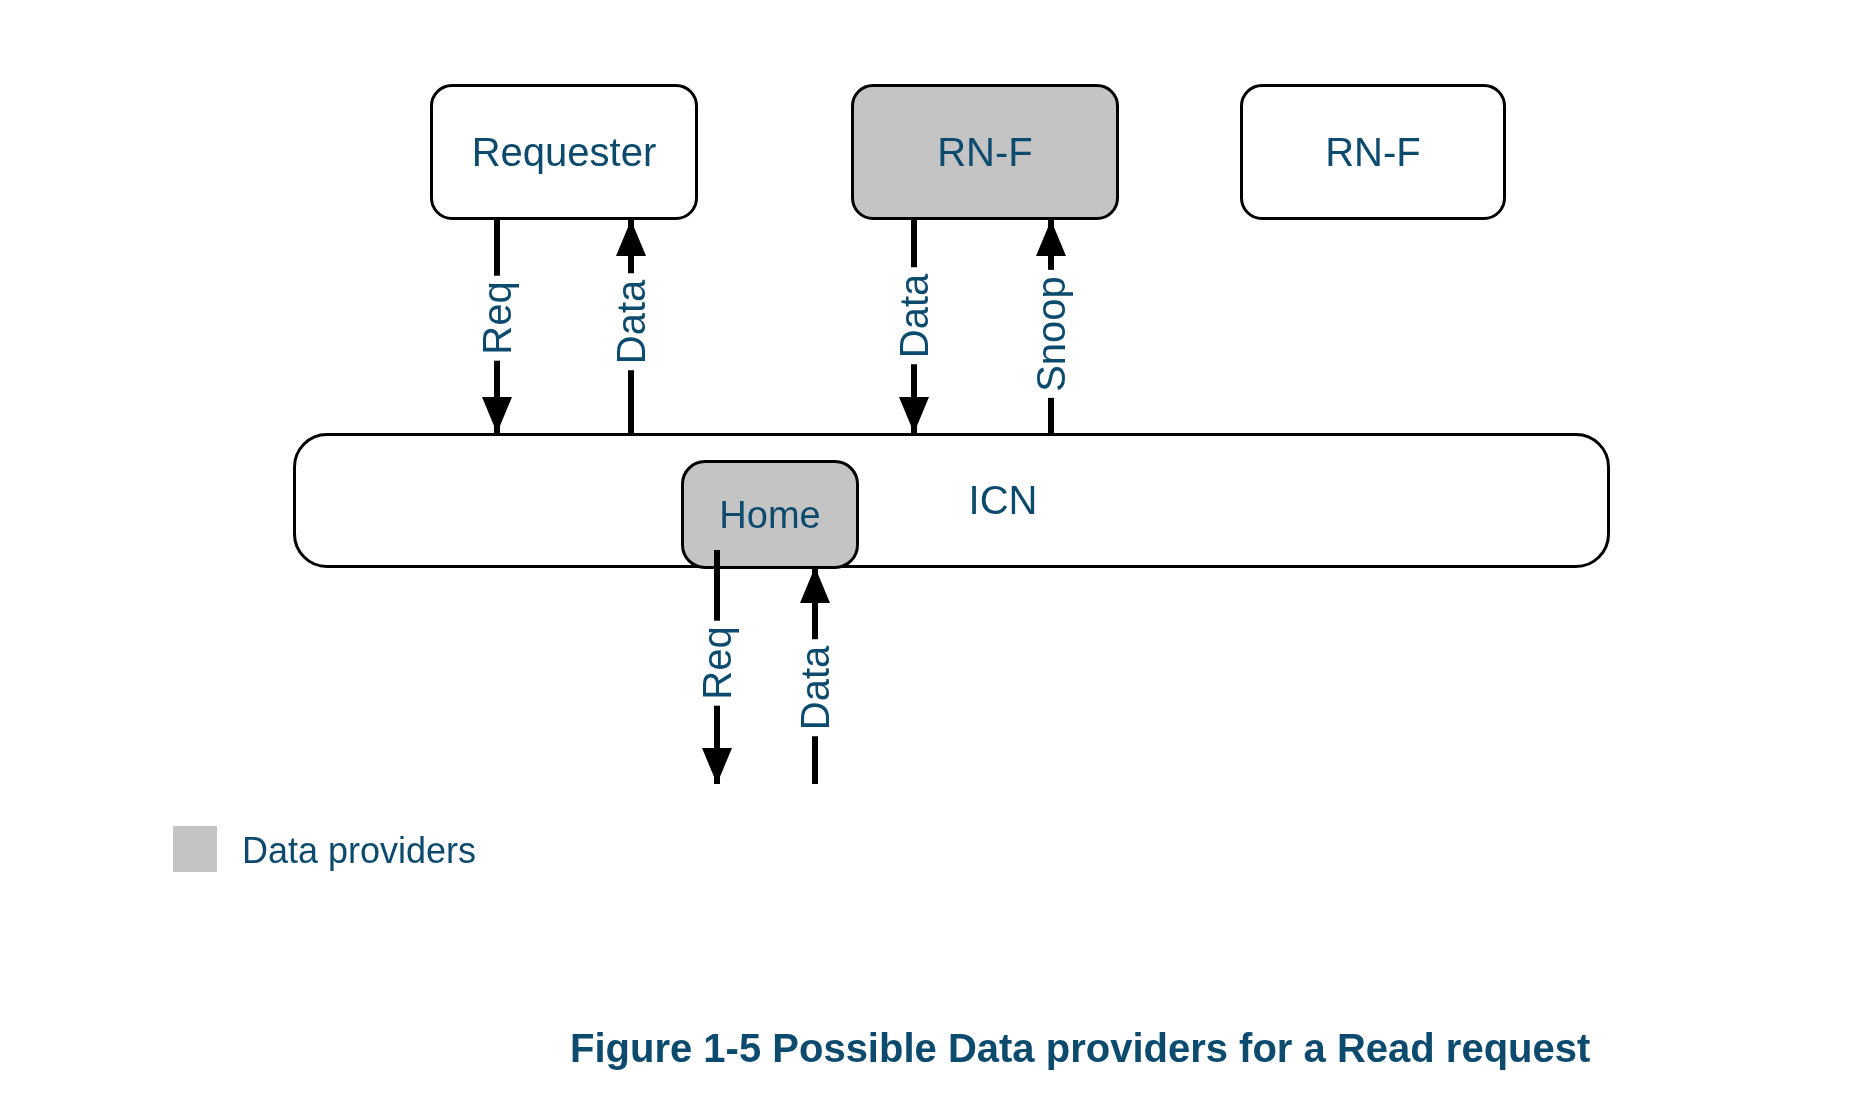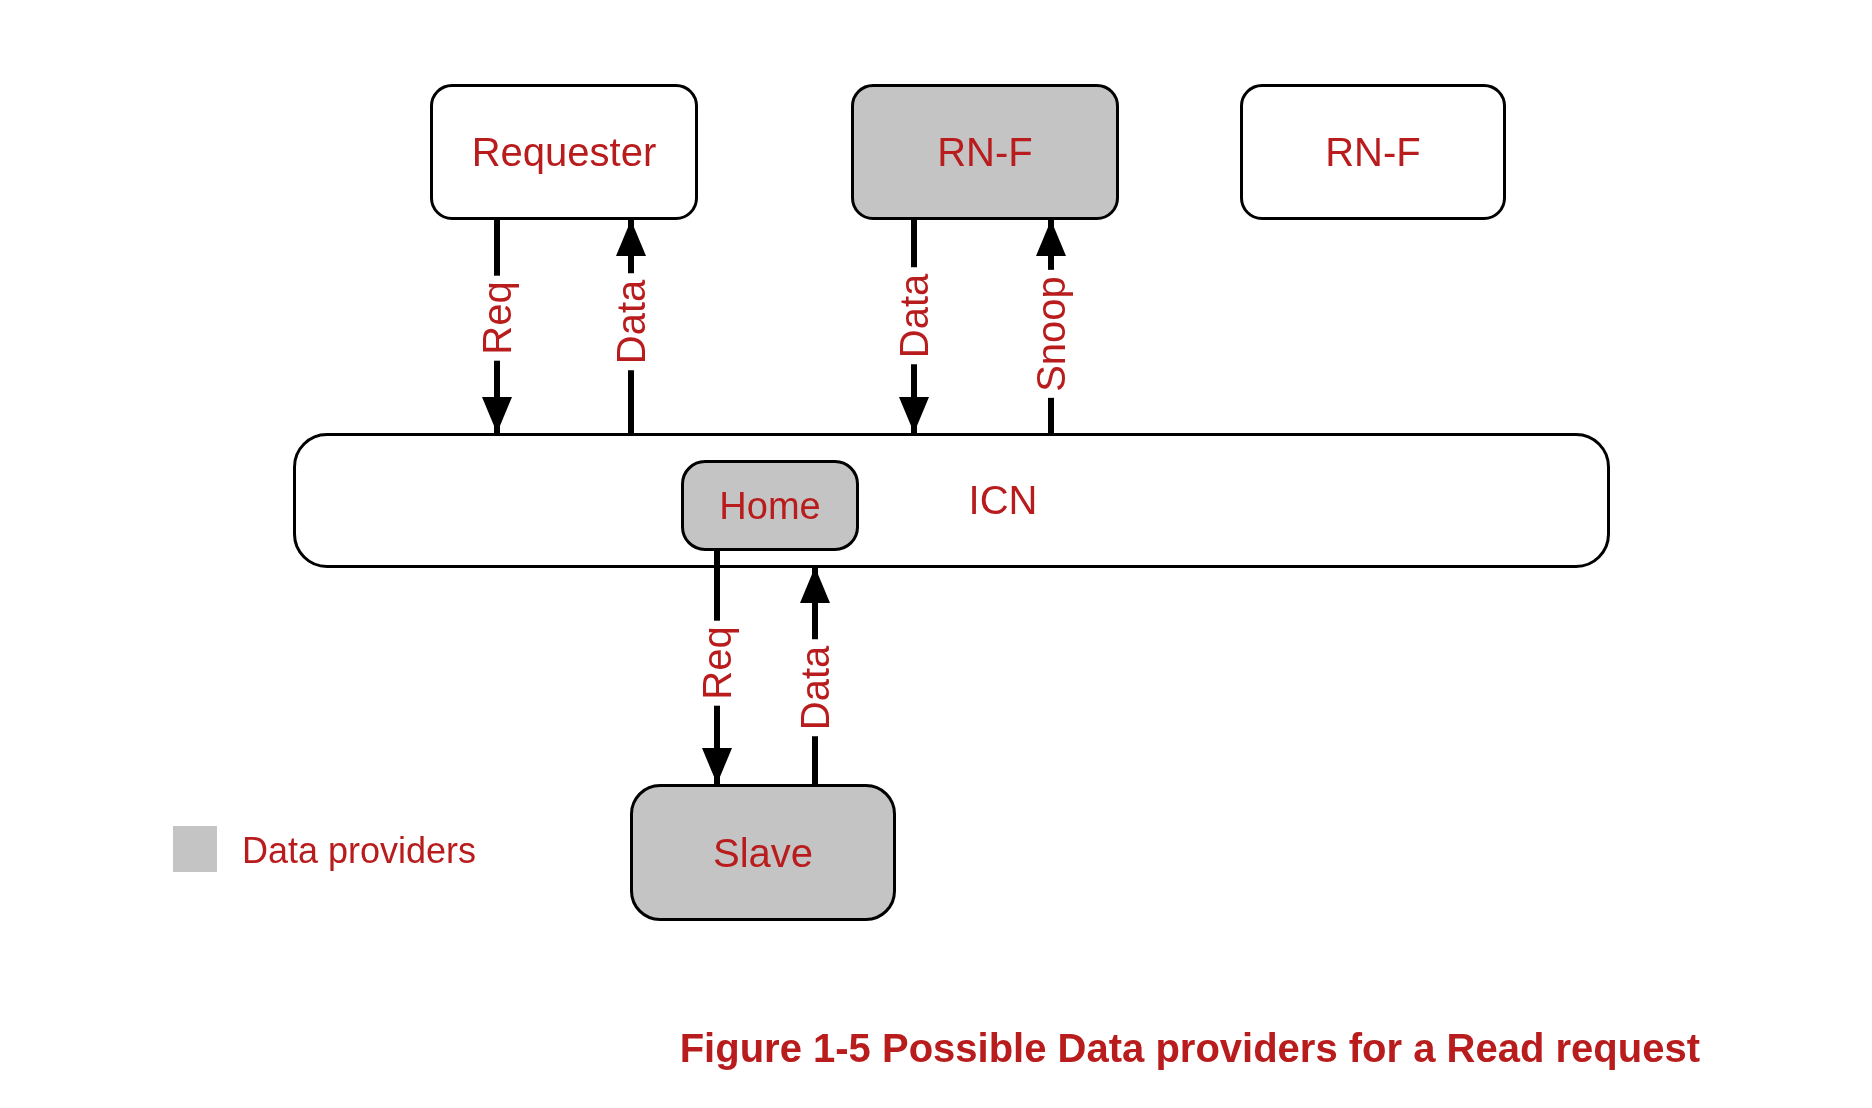--- a/index.html
+++ b/index.html
@@ -1,21 +1,21 @@
 <!DOCTYPE html>
 <html style="--provider-fill: #c4c4c4; --node-fill: #ffffff; --stroke: #000000;"><head>
 <meta charset="utf-8">
 <style>
   html, body { margin: 0; padding: 0; background: #ffffff; }
   .canvas {
     position: relative;
     width: 1872px;
     height: 1108px;
     background: #ffffff;
-    color: #b91c1c;
+    color: #0c4a6e;
     font-family: "Liberation Sans", "DejaVu Sans", sans-serif;
     overflow: hidden;
   }
   .node {
     position: absolute;
     box-sizing: border-box;
     border: 3px solid var(--stroke, #000);
     background: var(--node-fill, #fff);
     display: flex;
     align-items: center;
@@ -63,21 +63,21 @@
     position: absolute;
     left: 242px; top: 851px;
     transform: translateY(-50%);
     font-size: 36px;
     white-space: nowrap;
   }
   .caption {
     position: absolute;
     left: 570px; top: 1026px;
     width: 1130px;
-    text-align: right;
+    text-align: left;
     font-size: 40px;
     font-weight: bold;
     white-space: nowrap;
   }
 </style>
 </head>
 <body>
 
 <div class="canvas">
 
@@ -89,27 +89,24 @@
     <span>RN-F</span>
   </div>
 
   <div class="node" style="left:1240px; top:84px; width:266px; height:136px; border-radius:22px;">
     <span>RN-F</span>
   </div>
 
   <div class="node" style="left:293px; top:433px; width:1317px; height:135px; border-radius:34px;"></div>
   <span class="center-label" style="left:987px; top:500px;">ICN</span>
 
-  <div class="node provider" style="left:681px; top:460px; width:178px; height:91px; border-radius:24px; font-size:38px;">
+  <div class="node provider" style="left:681px; top:460px; width:178px; height:109px; border-radius:24px; font-size:38px;">
     <span>Home</span>
   </div>
 
-  <div class="node provider" style="left:630px; top:784px; width:266px; height:137px; border-radius:30px;">
-    <span>Slave</span>
-  </div>
 
   <div>
     <div class="line" style="left:494px; top:220px; height:213px;"></div>
     <div class="head down" style="left:482px; top:397px;"></div>
     <span class="alabel" style="left:497px; top:318px;">Req</span>
   </div>
 
   <div>
     <div class="line" style="left:628px; top:220px; height:213px;"></div>
     <div class="head up" style="left:616px; top:220px;"></div>

